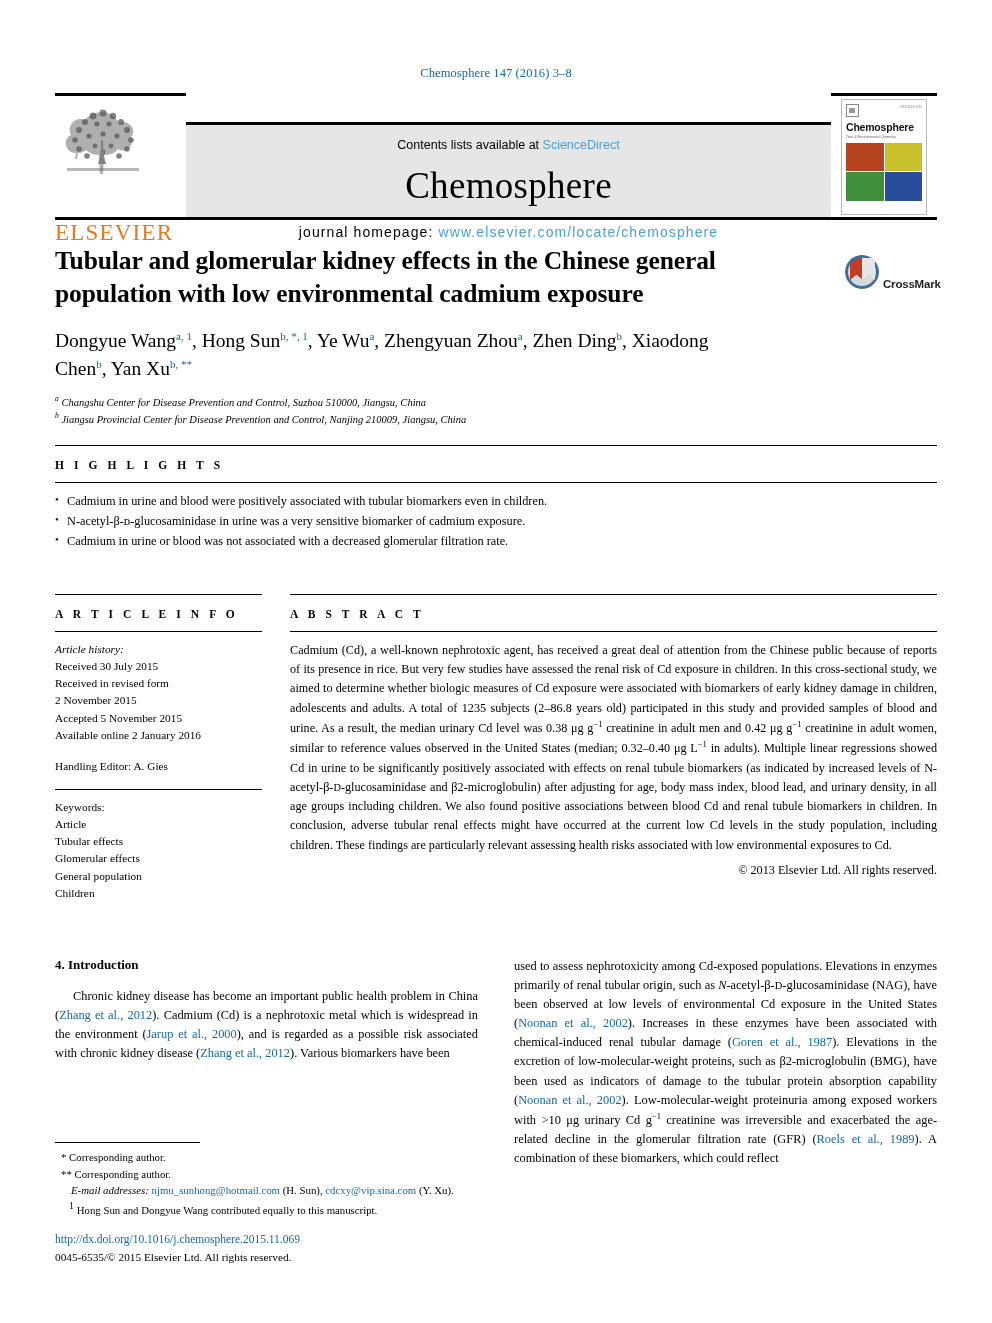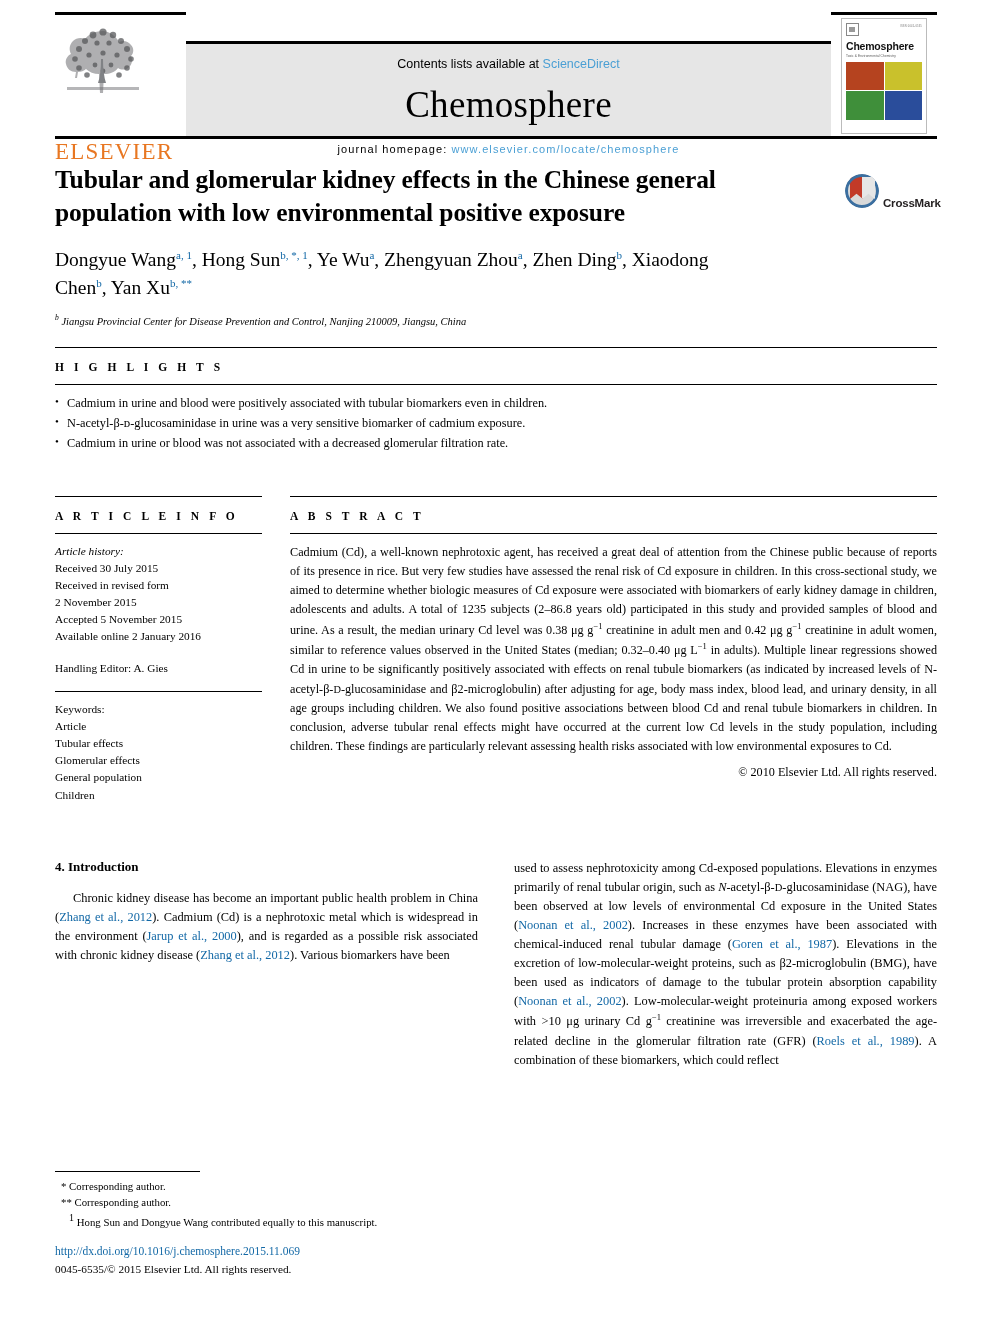--- a/index.html
+++ b/index.html
@@ -85,21 +85,21 @@
     text-decoration: none;
   }
   .journal-name {
     font-family: "Liberation Serif", serif;
     font-size: 37px;
     margin-top: 12px;
     letter-spacing: 0.3px;
   }
   .homepage-line {
     font-family: "Liberation Sans", sans-serif;
-    font-size: 11px;
+    font-size: 14px;
     margin-top: 17px;
     letter-spacing: 1.1px;
   }
   .homepage-line .url {
     color: #4a9fd4;
   }
   .cover-box {
     width: 106px;
     flex: 0 0 106px;
     border-top: 3px solid #000;
@@ -370,20 +370,21 @@
   .issn-line {
     font-size: 11.3px;
     margin-top: 1px;
   }
 </style>
 </head>
 <body>
 
 <div class="page">
 
+  <div class="runhead">Chemosphere 147 (2016) 3–8</div>
 
   <div class="masthead">
 
     <div class="elsevier-box">
       <div class="els-tree">
         <svg viewBox="0 0 96 84" width="96" height="84" aria-hidden="true">
           <g fill="#6d6e71">
             <path d="M48 12c-9 0-15 4-18 8-4-2-9-1-12 2-4 4-4 9-2 13-4 2-6 6-5 10 1 5 5 8 10 8l-1 6h2l1-6c3 0 6-1 8-3 3 3 8 5 13 5l1 19h3l1-19c6 0 11-2 14-6 3 2 7 2 10 0 4-3 5-8 3-12 3-3 3-8 0-11-3-4-8-5-12-3-3-6-10-11-16-11z" opacity="0.55"></path>
           </g>
           <g fill="#58595b" opacity="0.75">
@@ -446,33 +447,37 @@
   </div>
 
   <div class="title-block">
     <div class="crossmark">
       <div class="cm-badge">
           <div class="cm-ring"></div>
         </div>
       <div class="cm-text">CrossMark</div>
     </div>
 
-    <h1 class="paper-title">Tubular and glomerular kidney effects in the Chinese general population with low environmental positive exposure</h1>
+    <h1 class="paper-title">Tubular and glomerular kidney effects in the Chinese general population with low environmental cadmium exposure</h1>
 
     <div class="authors">
       <span>Dongyue Wang</span><sup>a, 1</sup>,
       <span>Hong Sun</span><sup>b, *, 1</sup>,
       <span>Ye Wu</span><sup>a</sup>,
       <span>Zhengyuan Zhou</span><sup>a</sup>,
       <span>Zhen Ding</span><sup>b</sup>,
       <span>Xiaodong Chen</span><sup>b</sup>,
       <span>Yan Xu</span><sup>b, **</sup>
     </div>
 
     <div class="affil">
+      <div>
+        <sup>a</sup>
+        <span>Changshu Center for Disease Prevention and Control, Suzhou 510000, Jiangsu, China</span>
+      </div>
       <div>
         <sup>b</sup>
         <span>Jiangsu Provincial Center for Disease Prevention and Control, Nanjing 210009, Jiangsu, China</span>
       </div>
     </div>
   </div>
 
   <div class="sec-rule-top"></div>
   <div class="sec-label">H I G H L I G H T S</div>
   <div class="thin-rule"></div>
@@ -507,38 +512,45 @@
         <div>General population</div>
         <div>Children</div>
       </div>
     </div>
 
     <div class="col-abs">
       <div class="sec-rule-top"></div>
       <div class="sec-label">A B S T R A C T</div>
       <div class="thin-rule"></div>
       <div class="abstract-body">Cadmium (Cd), a well-known nephrotoxic agent, has received a great deal of attention from the Chinese public because of reports of its presence in rice. But very few studies have assessed the renal risk of Cd exposure in children. In this cross-sectional study, we aimed to determine whether biologic measures of Cd exposure were associated with biomarkers of early kidney damage in children, adolescents and adults. A total of 1235 subjects (2–86.8 years old) participated in this study and provided samples of blood and urine. As a result, the median urinary Cd level was 0.38 μg g<sup class="s">−1</sup> creatinine in adult men and 0.42 μg g<sup class="s">−1</sup> creatinine in adult women, similar to reference values observed in the United States (median; 0.32–0.40 μg L<sup class="s">−1</sup> in adults). Multiple linear regressions showed Cd in urine to be significantly positively associated with effects on renal tubule biomarkers (as indicated by increased levels of N-acetyl-β-<span style="font-size:0.85em">D</span>-glucosaminidase and β2-microglobulin) after adjusting for age, body mass index, blood lead, and urinary density, in all age groups including children. We also found positive associations between blood Cd and renal tubule biomarkers in children. In conclusion, adverse tubular renal effects might have occurred at the current low Cd levels in the study population, including children. These findings are particularly relevant assessing health risks associated with low environmental exposures to Cd.</div>
-      <div class="copyright">© 2010 Elsevier Ltd. All rights reserved.</div>
+      <div class="copyright">© 2013 Elsevier Ltd. All rights reserved.</div>
     </div>
   </div>
 
   <div class="body-cols">
     <div class="bcol">
       <div class="sec-head">4. Introduction</div>
       <p class="ptext">Chronic kidney disease has become an important public health problem in China (<span class="ref">Zhang et al., 2012</span>). Cadmium (Cd) is a nephrotoxic metal which is widespread in the environment (<span class="ref">Jarup et al., 2000</span>), and is regarded as a possible risk associated with chronic kidney disease (<span class="ref">Zhang et al., 2012</span>). Various biomarkers have been</p>
     </div>
     <div class="bcol">
       <p class="ptext noind">used to assess nephrotoxicity among Cd-exposed populations. Elevations in enzymes primarily of renal tubular origin, such as <i>N</i>-acetyl-β-<span style="font-size:0.85em">D</span>-glucosaminidase (NAG), have been observed at low levels of environmental Cd exposure in the United States (<span class="ref">Noonan et al., 2002</span>). Increases in these enzymes have been associated with chemical-induced renal tubular damage (<span class="ref">Goren et al., 1987</span>). Elevations in the excretion of low-molecular-weight proteins, such as β2-microglobulin (BMG), have been used as indicators of damage to the tubular protein absorption capability (<span class="ref">Noonan et al., 2002</span>). Low-molecular-weight proteinuria among exposed workers with &gt;10 μg urinary Cd g<sup class="s">−1</sup> creatinine was irreversible and exacerbated the age-related decline in the glomerular filtration rate (GFR) (<span class="ref">Roels et al., 1989</span>). A combination of these biomarkers, which could reflect</p>
     </div>
   </div>
 
   <div class="footnotes">
     <div class="fn-rule"></div>
     <div class="fn-line">* Corresponding author.</div>
     <div class="fn-line">** Corresponding author.</div>
+    <div class="fn-emails">
+      <span class="it">E-mail addresses:</span>
+      <a class="ref" href="#">njmu_sunhong@hotmail.com</a>
+      <span>(H. Sun),</span>
+      <a class="ref" href="#">cdcxy@vip.sina.com</a>
+      <span>(Y. Xu).</span>
+    </div>
     <div class="fn-line" style="padding-left:24px">
       <sup class="fn-mark">1</sup>
       <span>Hong Sun and Dongyue Wang contributed equally to this manuscript.</span>
     </div>
     <div class="doi">http://dx.doi.org/10.1016/j.chemosphere.2015.11.069</div>
     <div class="issn-line">0045-6535/© 2015 Elsevier Ltd. All rights reserved.</div>
   </div>
 
 </div>
 

